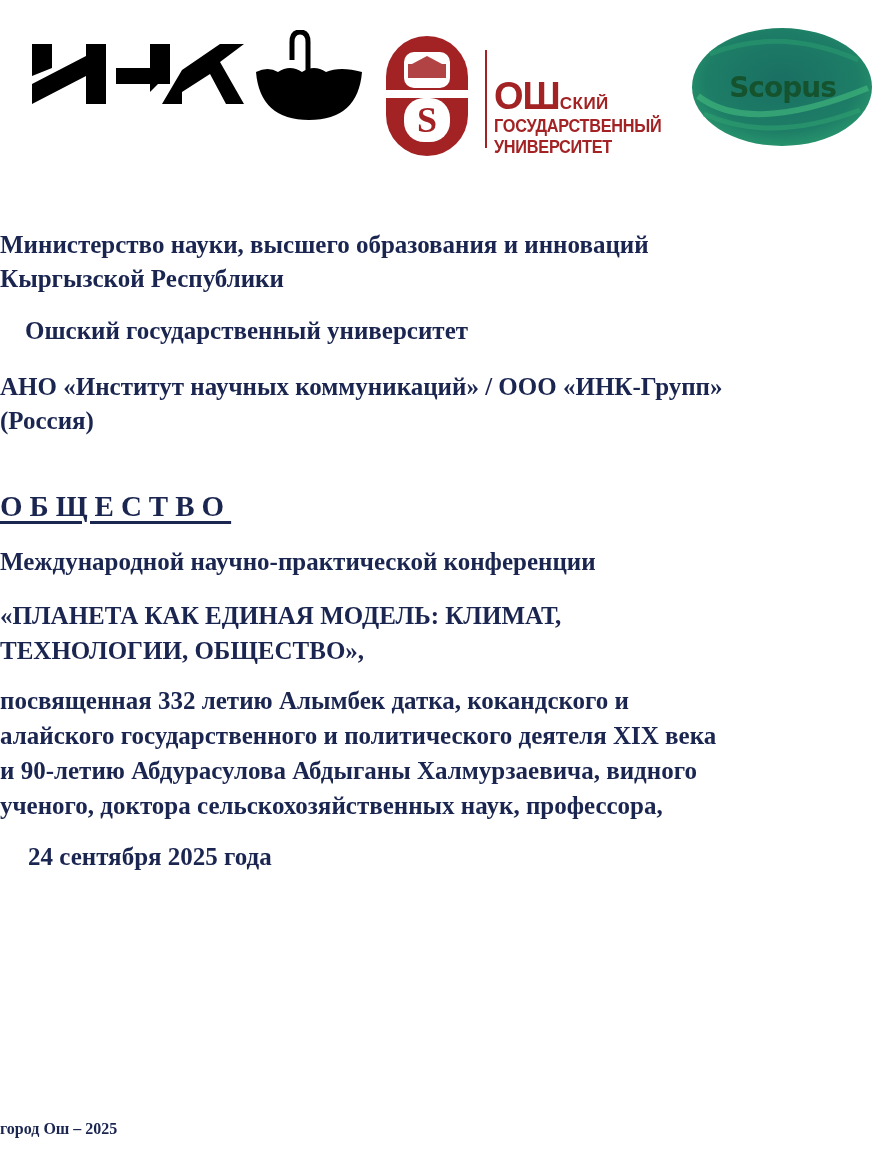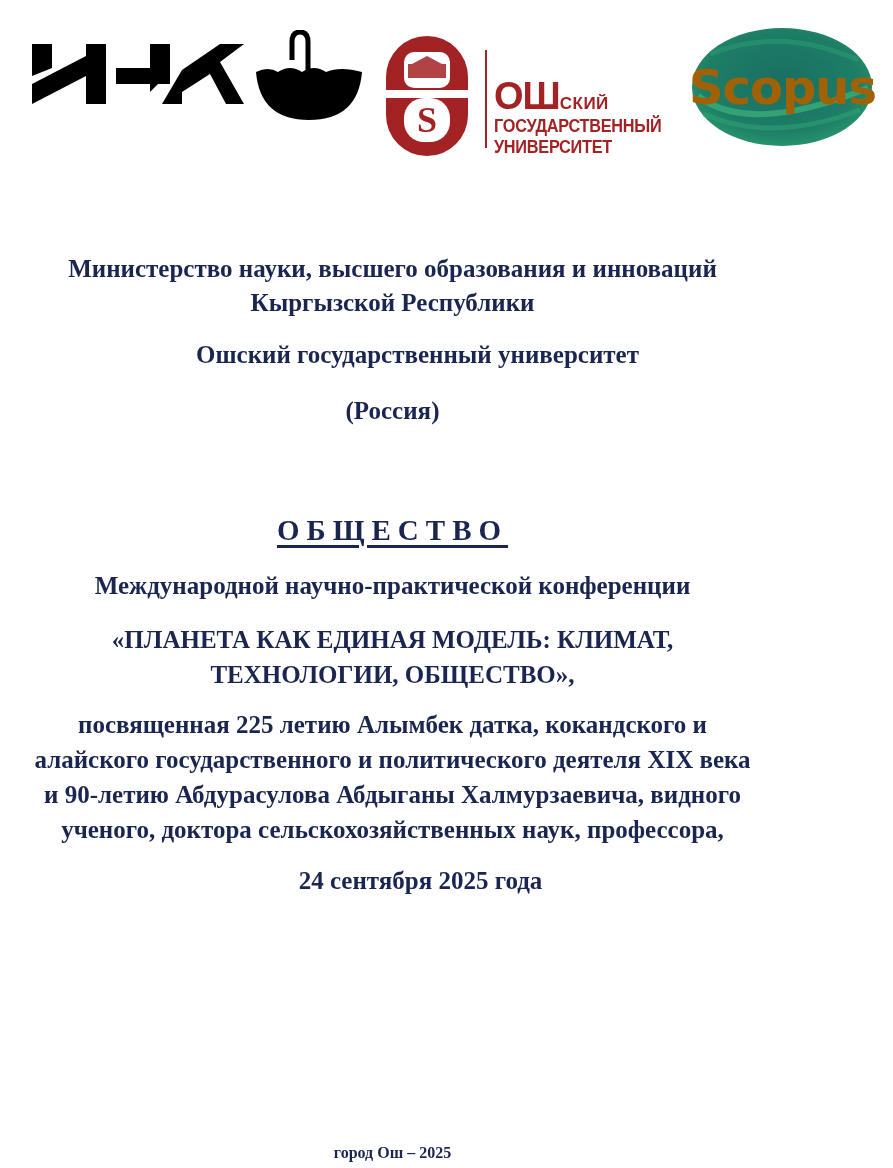--- a/index.html
+++ b/index.html
@@ -12,23 +12,23 @@
     .osh-logo { left: 378px; top: 30px; width: 300px; height: 130px; background: #fff; }
     .osh-emblem { position: absolute; left: 6px; top: 4px; width: 86px; height: 124px; }
     .osh-divider { position: absolute; left: 107px; top: 20px; width: 2px; height: 98px; background: #a32224; }
     .osh-text { position: absolute; left: 116px; top: 22px; color: #a32224; font-family: "Liberation Sans", sans-serif; font-weight: bold; line-height: 1; }
     .osh-line1 { font-size: 17px; letter-spacing: 0.5px; margin-top: 25px; }
     .osh-line1 .big { font-size: 38px; font-family: "Liberation Sans", sans-serif; letter-spacing: -1px; }
     .osh-line2, .osh-line3 { font-size: 18.5px; letter-spacing: -0.3px; transform: scaleX(0.88); transform-origin: left; white-space: nowrap; }
     .osh-line2 { margin-top: 2px; }
     .osh-line3 { margin-top: 2px; }
     .scopus-logo { left: 690px; top: 26px; width: 185px; height: 122px; }
-    .scopus-text { position: absolute; left: 0; top: 0; width: 185px; height: 122px; display: flex; align-items: center; justify-content: center; color: #a16207; font-family: "DejaVu Sans", sans-serif; font-weight: bold; font-size: 48px; letter-spacing: -1px; }
+    .scopus-text { position: absolute; left: 0; top: 0; width: 185px; height: 122px; display: flex; align-items: center; justify-content: center; color: #14532d; font-family: "DejaVu Sans", sans-serif; font-weight: bold; font-size: 28px; letter-spacing: -1px; }
 
-    .text-block { position: absolute; left: 0; width: 785px; text-align: center; color: #1a2550; font-family: "Liberation Serif", serif; font-weight: bold; margin-top: 24px; }
+    .text-block { position: absolute; left: 0; width: 785px; text-align: left; color: #1a2550; font-family: "Liberation Serif", serif; font-weight: bold; }
     .t { font-size: 25px; line-height: 34px; }
     .ministry { top: 228px; }
     .university { top: 314px; padding-left: 25px; }
     .ano { top: 370px; }
     .program-title { top: 490px; font-size: 29px; letter-spacing: 7px; }
     .program-title span { text-decoration: underline; text-decoration-thickness: 3px; text-underline-offset: 5px; }
     .conf-type { top: 545px; }
     .conf-name { top: 598px; font-size: 25px; line-height: 35px; }
     .dedication { top: 683px; font-size: 25px; line-height: 35px; }
     .date { top: 840px; padding-left: 28px; }
@@ -97,36 +97,37 @@
   </div>
 
   <div class="text-block t ministry">
     <div>Министерство науки, высшего образования и инноваций</div>
     <div>Кыргызской Республики</div>
   </div>
 
   <div class="text-block t university">Ошский государственный университет</div>
 
   <div class="text-block t ano">
+    <div>АНО «Институт научных коммуникаций» / ООО «ИНК-Групп»</div>
     <div>(Россия)</div>
   </div>
 
   <div class="text-block program-title">
     <span>ОБЩЕСТВО</span>
   </div>
 
   <div class="text-block t conf-type">Международной научно-практической конференции</div>
 
   <div class="text-block conf-name">
     <div>«ПЛАНЕТА КАК ЕДИНАЯ МОДЕЛЬ: КЛИМАТ,</div>
     <div>ТЕХНОЛОГИИ, ОБЩЕСТВО»,</div>
   </div>
 
   <div class="text-block dedication">
-    <div>посвященная 225 летию Алымбек датка, кокандского и</div>
+    <div>посвященная 332 летию Алымбек датка, кокандского и</div>
     <div>алайского государственного и политического деятеля XIX века</div>
     <div>и 90-летию Абдурасулова Абдыганы Халмурзаевича, видного</div>
     <div>ученого, доктора сельскохозяйственных наук, профессора,</div>
   </div>
 
   <div class="text-block t date">24 сентября 2025 года</div>
 
   <div class="text-block city">город Ош – 2025</div>
 
 </div>

